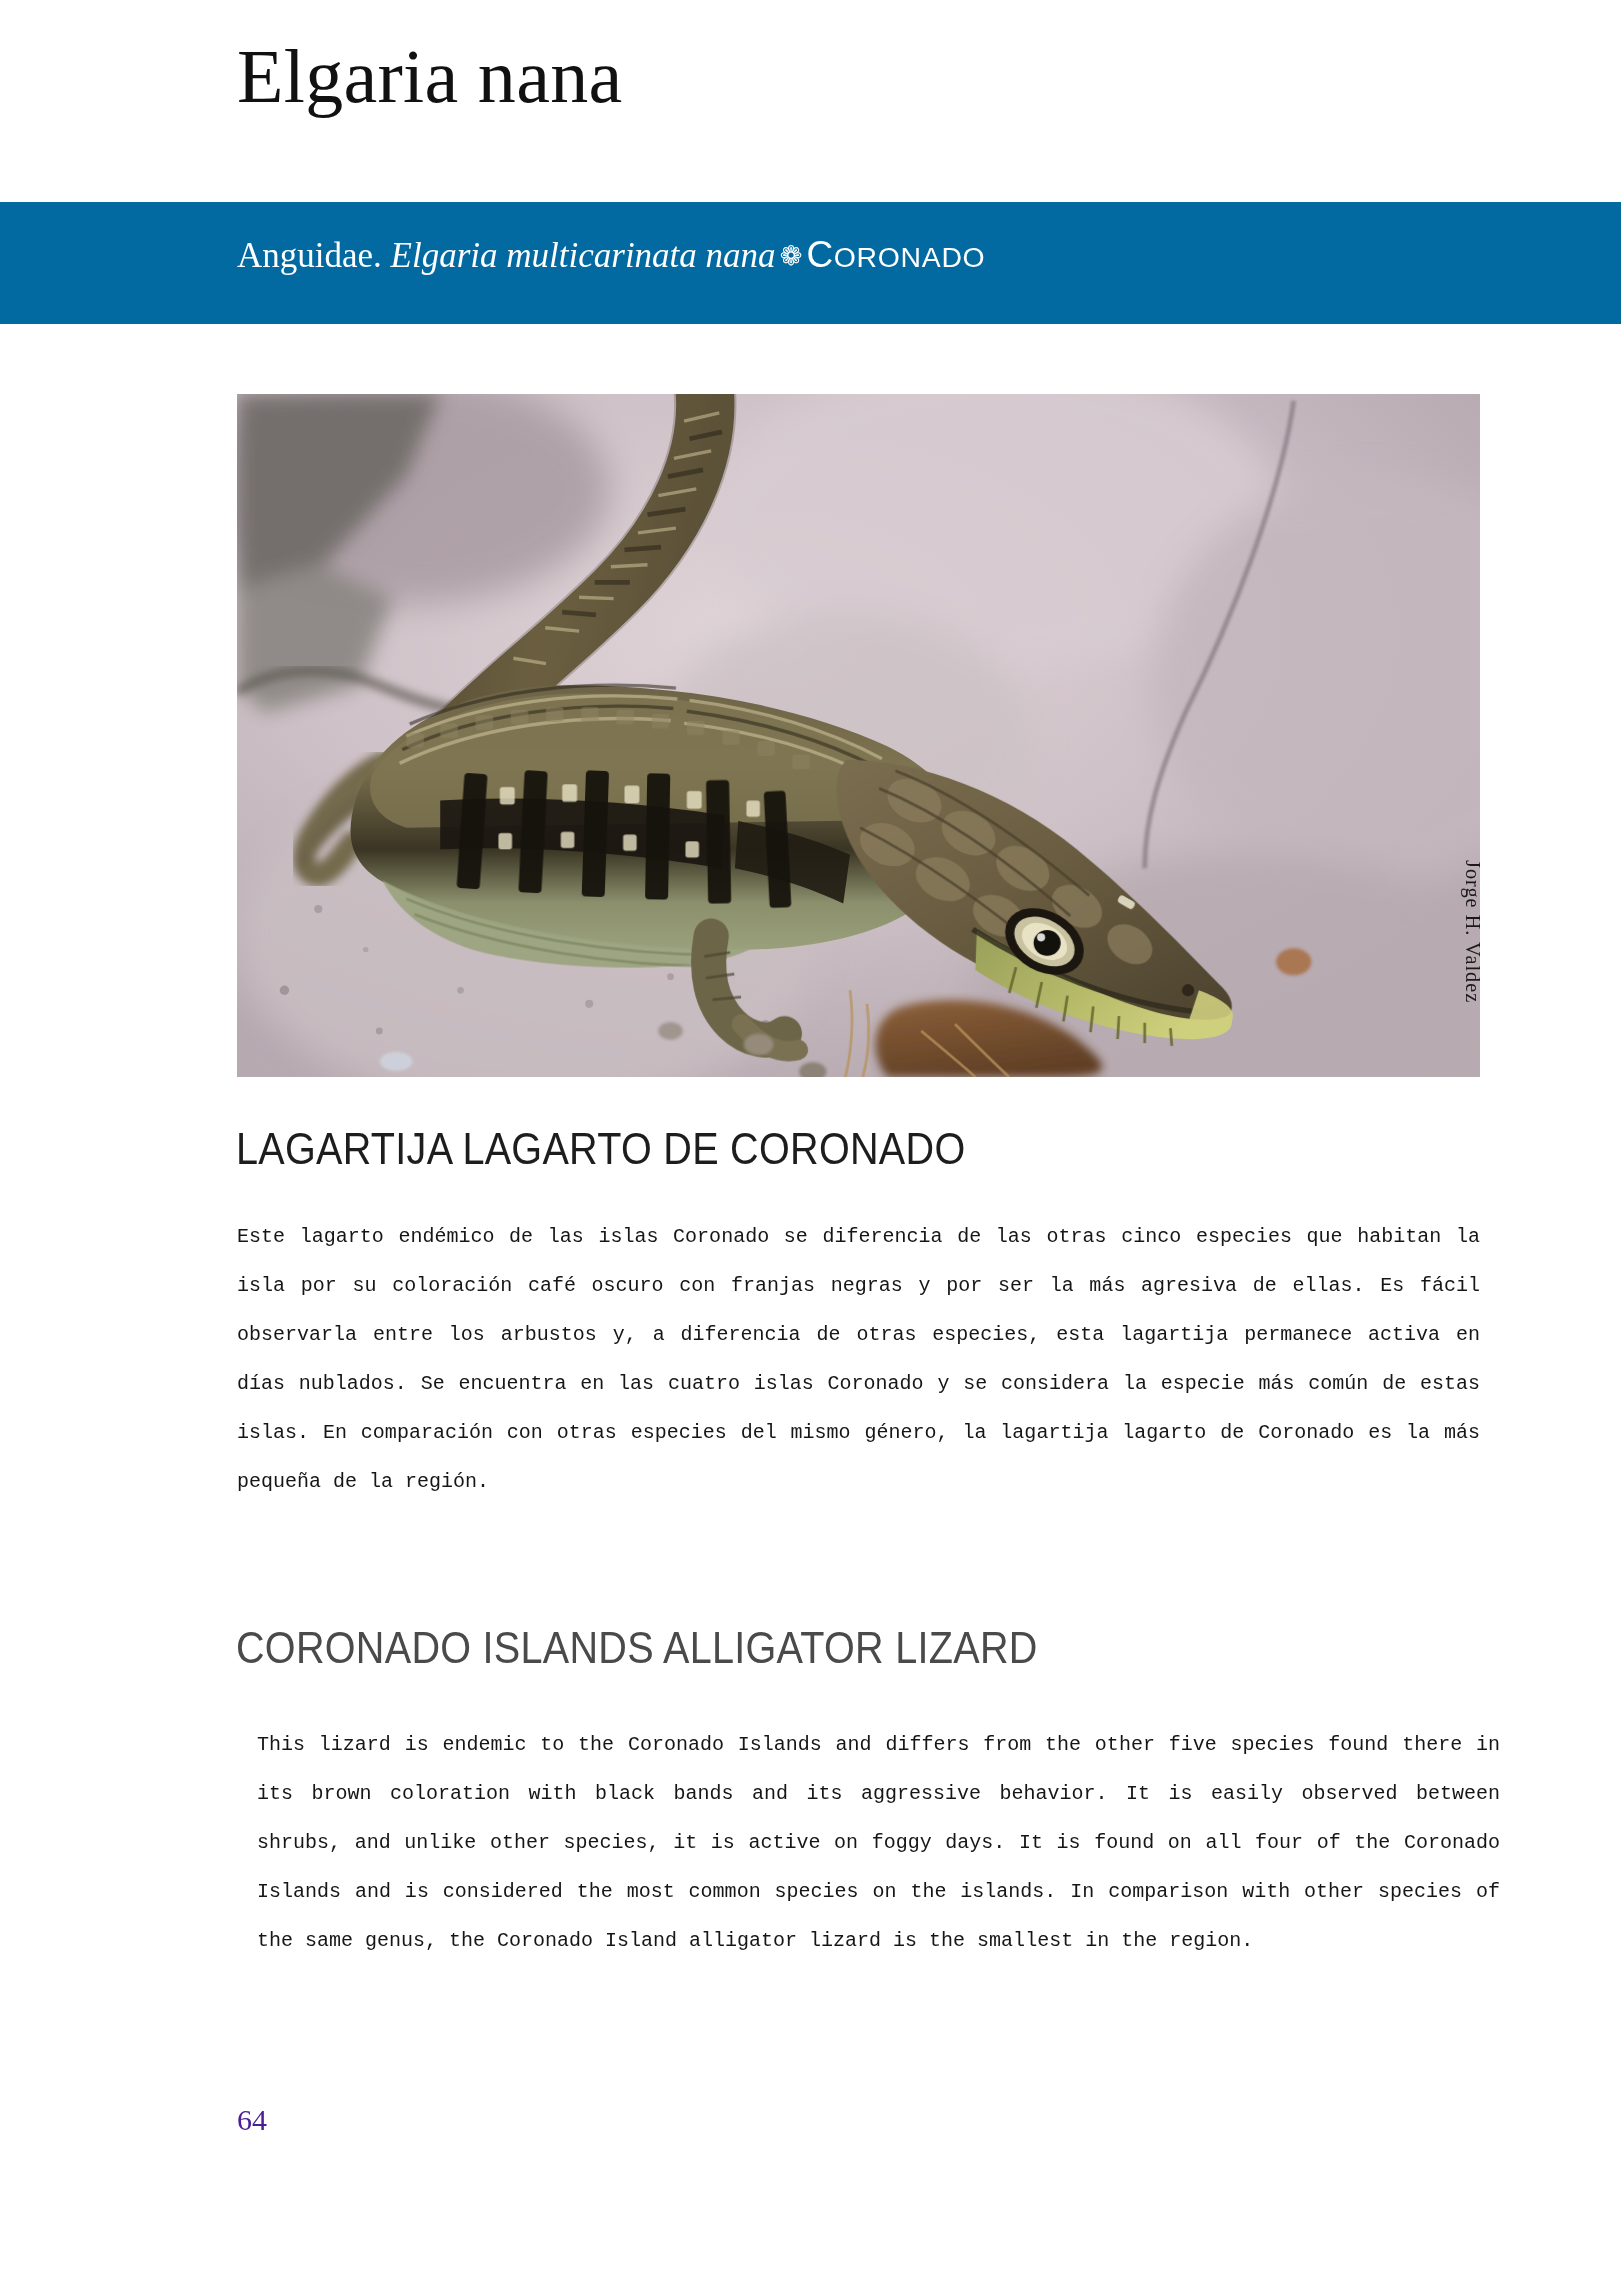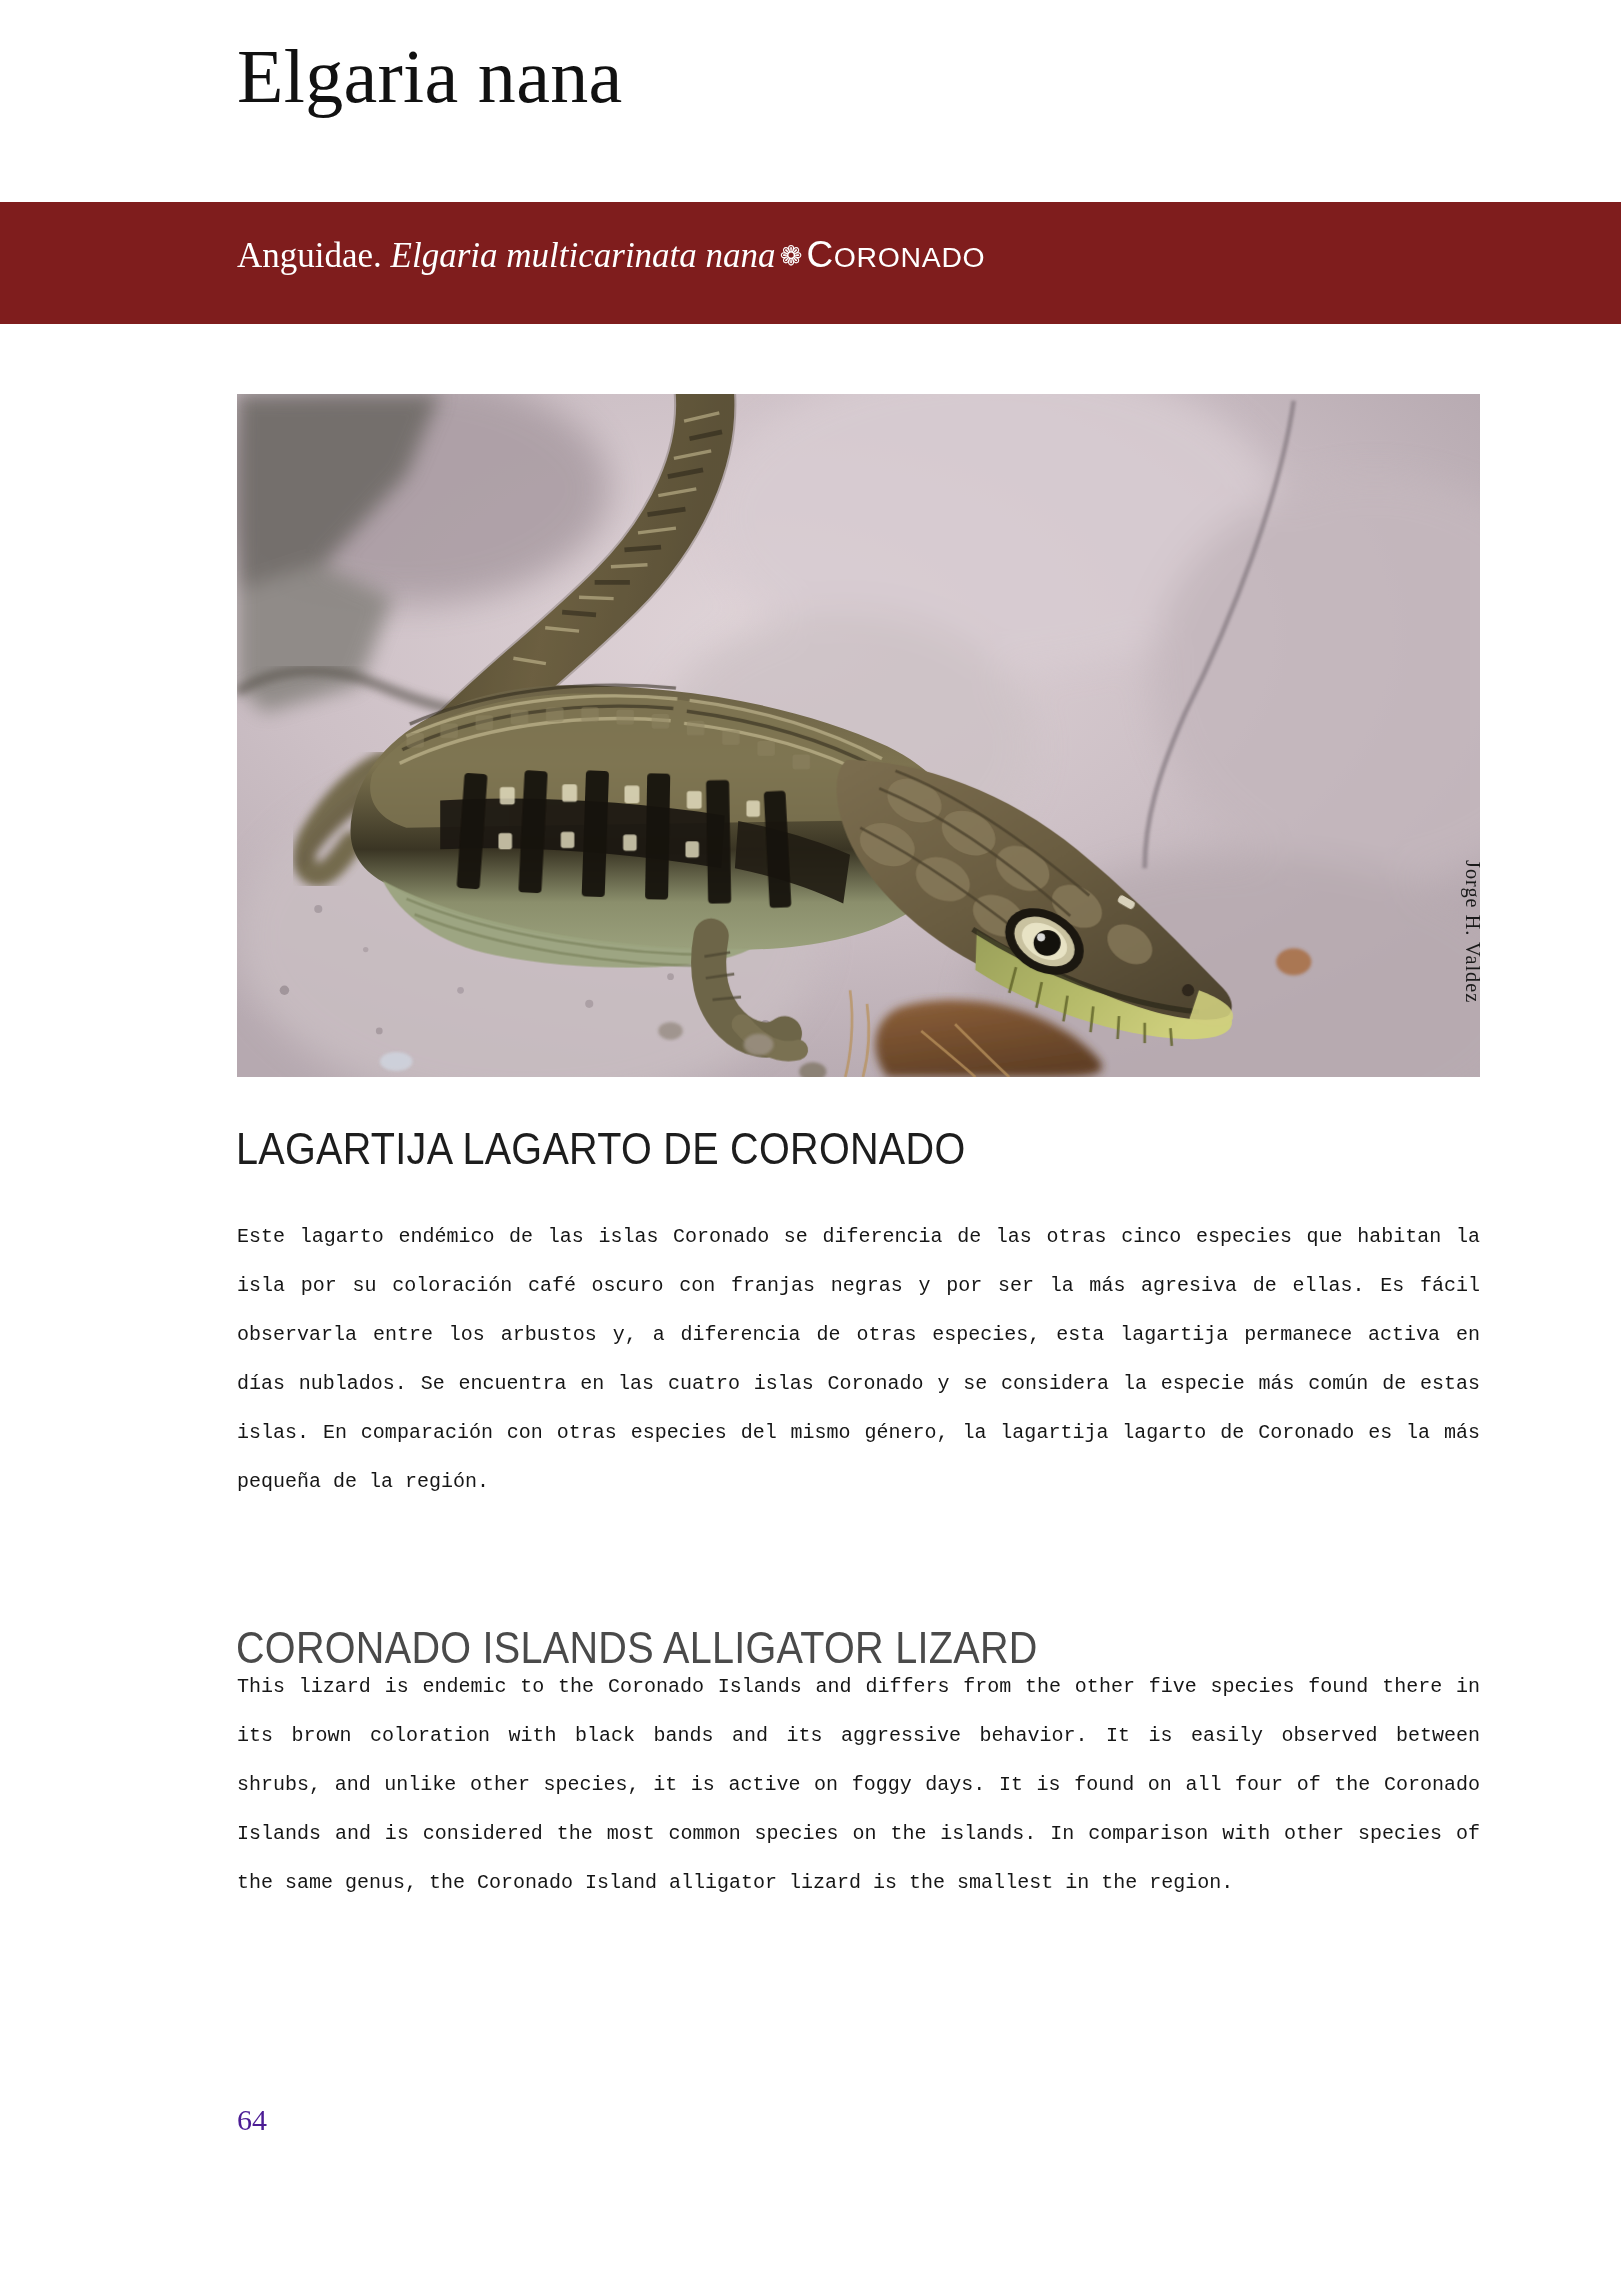--- a/index.html
+++ b/index.html
@@ -28,21 +28,21 @@
     white-space: nowrap;
   }
 
   
   .banner {
     position: absolute;
     left: 0;
     top: 202px;
     width: 1622px;
     height: 122px;
-    background: #7f1d1d;
+    background: #0369a1;
   }
   .banner-text {
     position: absolute;
     left: 237px;
     top: 34px;
     color: #ffffff;
     font-size: 35px;
     line-height: 1;
     white-space: nowrap;
   }
@@ -134,21 +134,21 @@
     left: 237px;
     width: 1243px;
     font-family: Liberation Mono, monospace;
     font-size: 20px;
     line-height: 49px;
     color: #161616;
     text-align: justify;
     text-justify: inter-word;
   }
   .body-es { top: 1212px; }
-  .body-en { top: 1662px; }
+  .body-en { top: 1720px; margin-left: 20px; }
 
   
   .page-number {
     position: absolute;
     left: 237px;
     top: 2103px;
     font-family: "Liberation Serif", serif;
     font-size: 30px;
     color: #4c1d95;
   }

